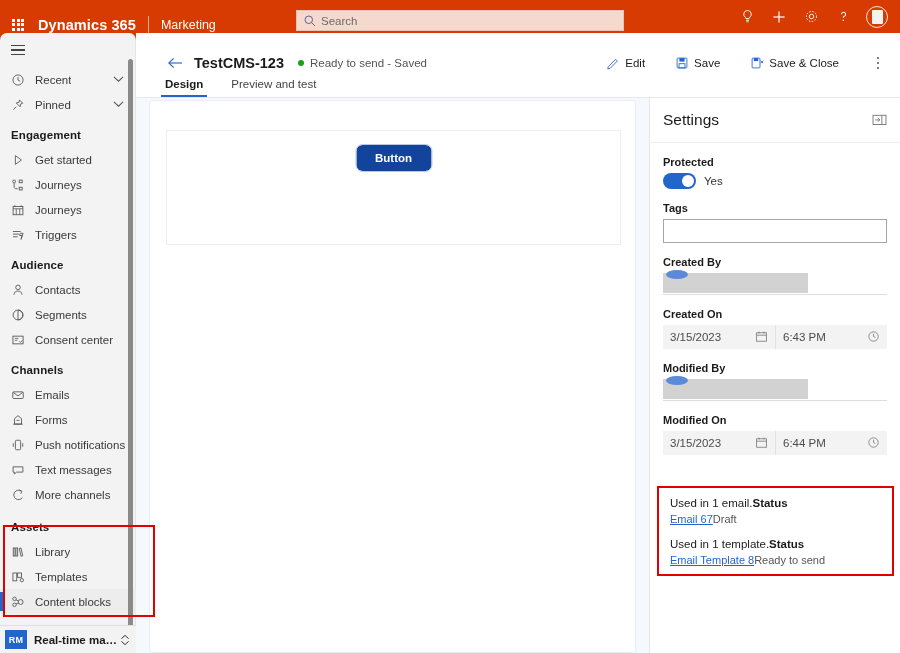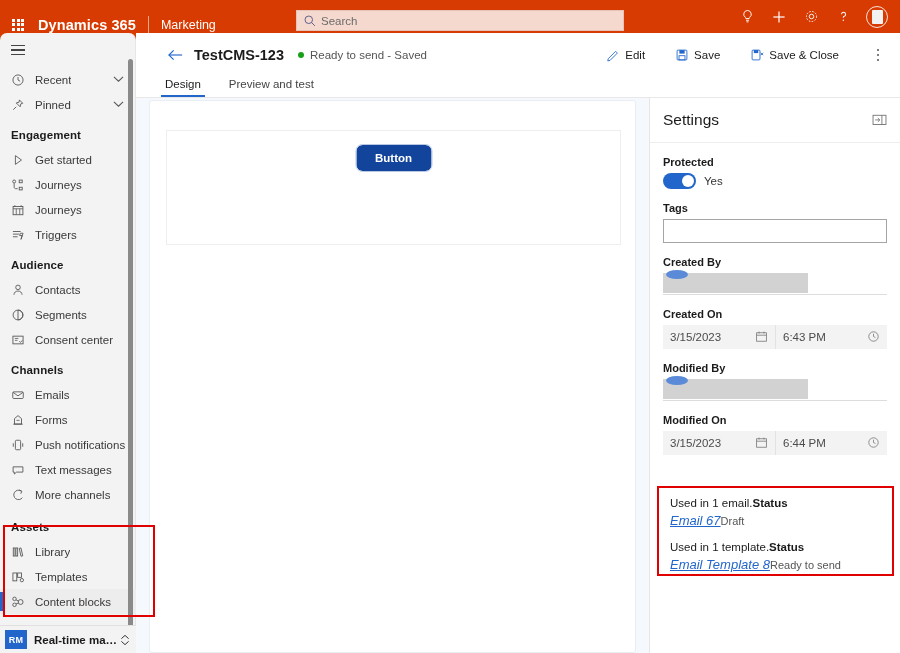--- a/index.html
+++ b/index.html
@@ -150,21 +150,21 @@
     border: 2px solid #e00000;
     pointer-events: none; z-index: 40;
   }
 
   
   .main {
     position: absolute; left: 136px; top: 33px;
     width: 764px; height: 620px; background: #ffffff;
   }
   .cmdbar {
-    position: absolute; top: 4px; left: 0; width: 764px; height: 36px;
+    position: absolute; top: 12px; left: 0; width: 764px; height: 36px;
     display: flex; align-items: center;
   }
   .back-btn {
     width: 30px; height: 30px; margin-left: 24px;
     display: flex; align-items: center; justify-content: center;
     cursor: pointer;
   }
   .page-title {
     font-size: 14.5px; font-weight: bold; color: #1b1b1b;
     margin-left: 4px; white-space: nowrap;
@@ -199,21 +199,21 @@
 
   .tabs {
     position: absolute; top: 36px; left: 0; width: 764px; height: 29px;
     border-bottom: 1px solid #e8e8e8; display: flex; align-items: flex-end;
     padding-left: 25px;
   }
   .tab {
     font-size: 11.5px; color: #444; padding: 0 4px 7px 4px;
     margin-right: 20px; cursor: pointer; position: relative;
   }
-  .tab.active { color: #1b1b1b; font-weight: normal; }
+  .tab.active { color: #1b1b1b; font-weight: bold; }
   .tab.active::after {
     content: ""; position: absolute; left: 0; right: 0; bottom: 0;
     height: 2.5px; background: #2266cc;
   }
 
   .workarea {
     position: absolute; top: 65px; left: 0;
     width: 764px; height: 555px; background: #f5f8fc;
   }
   .canvas-card {
@@ -305,22 +305,22 @@
     padding: 9px 11px 0 11px;
   }
   .usage-row {
     display: flex; justify-content: flex-start; align-items: baseline;
   }
   .usage-title { font-size: 11.5px; color: #1b1b1b; white-space: nowrap; }
   .usage-status-head {
     font-size: 11.5px; font-weight: bold; color: #1b1b1b; white-space: nowrap;
   }
   .usage-link {
-    font-size: 13px; color: #2266cc; text-decoration: underline;
-    cursor: pointer; white-space: nowrap; font-style: italic;
+    font-size: 11px; color: #2266cc; text-decoration: underline;
+    cursor: pointer; white-space: nowrap;
   }
   .usage-status {
     font-size: 11px; color: #555; white-space: nowrap;
   }
   .usage-sub { margin-top: 4px; }
   .usage-gap { height: 13px; }
 </style>
 </head>
 <body>
 

